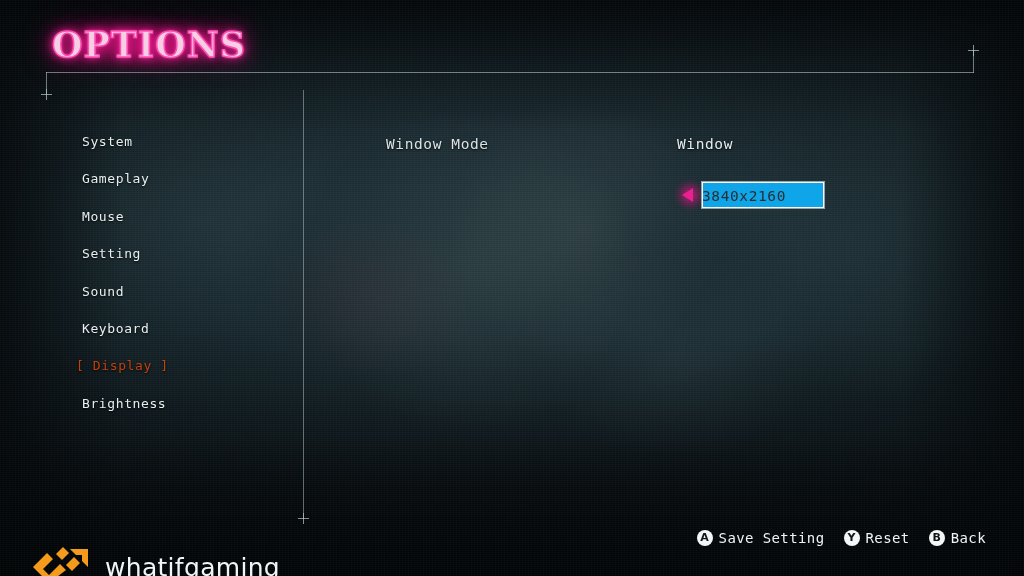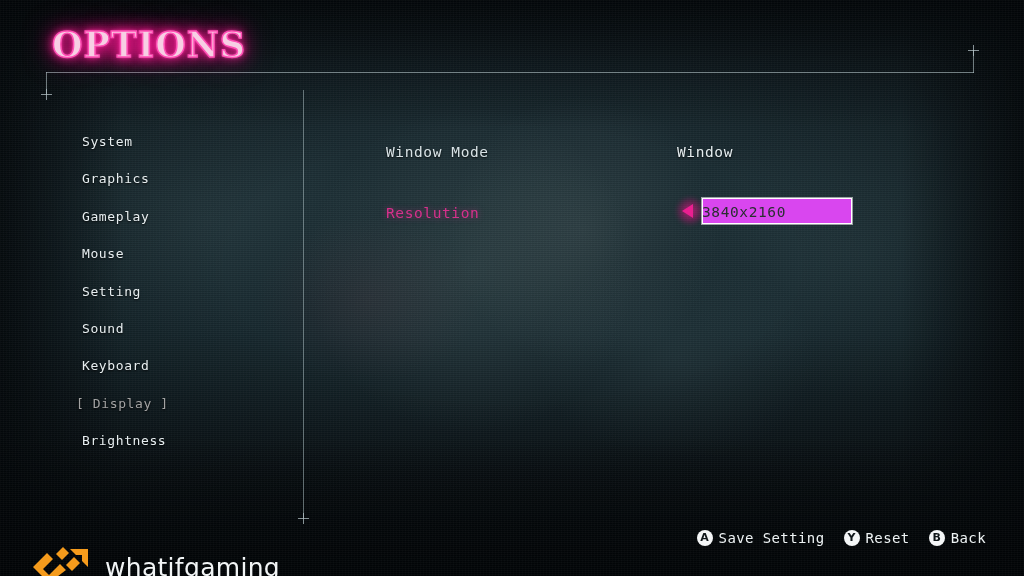--- a/index.html
+++ b/index.html
@@ -159,34 +159,33 @@
     height: 37.4px;
     font-size: 13px;
     line-height: 37.4px;
     color: #e7eef0;
     letter-spacing: 0.6px;
     text-shadow: 0 1px 2px rgba(0,0,0,0.8);
     white-space: nowrap;
   }
   .side-item.selected {
     margin-left: -6px;
-    color: #a3a3a3;
+    color: #c2410c;
   }
 
   
   .settings {
     position: absolute;
     left: 386px;
     top: 131px;
     width: 560px;
   }
   .setting-row {
     position: relative;
     height: 53px;
-    margin-top: 8px;
   }
   .setting-label {
     position: absolute;
     left: 0;
     top: 0;
     font-size: 14.5px;
     line-height: 26px;
     letter-spacing: 0.6px;
     color: #d9e3e6;
     text-shadow: 0 1px 2px rgba(0,0,0,0.8);
@@ -204,24 +203,24 @@
     font-size: 14.5px;
     line-height: 26px;
     letter-spacing: 0.6px;
     color: #e4ecee;
     text-shadow: 0 1px 2px rgba(0,0,0,0.8);
     white-space: nowrap;
   }
   .setting-value.boxed {
     left: 315px;
     top: -3px;
-    width: 152px;
+    width: 124px;
     height: 28px;
     line-height: 28px;
-    background: #d946ef;
+    background: #0ea5e9;
     border: 1px solid #9aa2a4;
     box-shadow: inset 0 0 0 1px #ffffff;
     color: #2a2f31;
     text-shadow: none;
     font-size: 14.5px;
     box-sizing: border-box;
   }
   .value-arrow {
     position: absolute;
     left: 293px;
@@ -319,39 +318,37 @@
   <div class="divider-v"></div>
   <div class="tick tick-divider-bottom"></div>
 
   <div class="title-wrap">
     <div class="title-glow"></div>
     <div class="title-text">OPTIONS</div>
   </div>
 
   <div class="sidebar">
     <div class="side-item">System</div>
-    <div class="side-item">Graphics</div>
     <div class="side-item">Gameplay</div>
     <div class="side-item">Mouse</div>
     <div class="side-item">Setting</div>
     <div class="side-item">Sound</div>
     <div class="side-item">Keyboard</div>
     <div class="side-item selected">[ Display ]</div>
     <div class="side-item">Brightness</div>
   </div>
 
   <div class="settings">
 
     <div class="setting-row">
       <div class="setting-label">Window Mode</div>
       <div class="setting-value">Window</div>
     </div>
 
     <div class="setting-row active">
-      <div class="setting-label">Resolution</div>
       <div class="value-arrow">
         <div class="halo"></div>
         <div class="tri"></div>
       </div>
       <div class="setting-value boxed">3840x2160</div>
     </div>
 
 
   </div>
 

